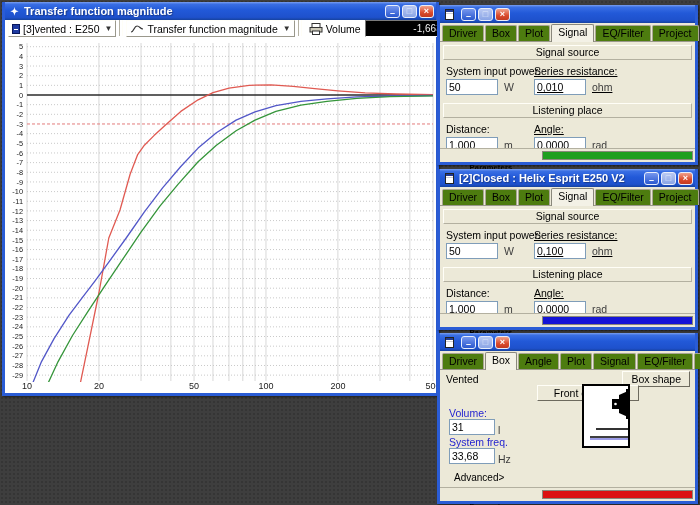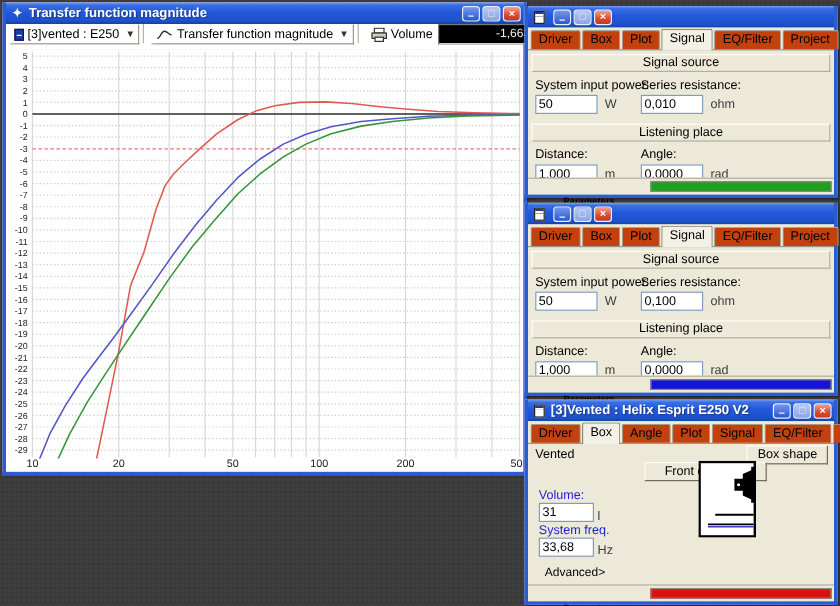--- a/index.html
+++ b/index.html
@@ -35,29 +35,29 @@
   .sep{width:2px;height:16px;margin:0 3px;border-left:1px solid #b5b2a4;border-right:1px solid #fffef7;flex:none;}
   .tbtn{display:flex;align-items:center;gap:3px;height:17px;padding:0 4px;cursor:pointer;white-space:nowrap;}
   .lcds{margin-left:auto;display:flex;gap:4px;margin-right:1px;}
   .lcd{background:#000;color:#f2f2f2;font-size:10px;height:15px;line-height:15px;padding:0 7px;
     text-align:right;border:1px solid;border-color:#7a7a7a #fff #fff #7a7a7a;min-width:78px;box-sizing:content-box;}
   #plot-area{position:absolute;left:0;right:0;top:39px;bottom:0;background:#fff;cursor:crosshair;}
   #plot-area svg{display:block;font-family:"Liberation Sans",sans-serif;}
   
   .tabs{display:flex;align-items:flex-end;height:19px;padding:3px 2px 0 2px;box-sizing:border-box;
     border-bottom:1px solid #9a988c;background:#ece9d8;}
-  .tab{font-size:10.5px;padding:1px 6px 2px;margin-right:1px;background:#c2410c;color:#000;
+  .tab{font-size:10.5px;padding:1px 6px 2px;margin-right:1px;background:#4d7c0f;color:#000;
     border:1px solid #a9a695;border-bottom:none;border-radius:2px 2px 0 0;cursor:pointer;white-space:nowrap;}
   .tab.active{background:#f3f1e6;padding-bottom:4px;margin-bottom:-1px;border-color:#8a887c;position:relative;}
   .content{position:relative;font-size:10.5px;color:#000;}
   .groupbar{height:13px;line-height:13px;margin:3px 3px 2px;text-align:center;font-size:10.5px;
     background:#ece9d8;border:1px solid;border-color:#fffef7 #b3b0a0 #b3b0a0 #fffef7;}
   .cols{display:flex;padding:0 6px;}
   .col1{width:88px;flex:none;}
-  .col2{flex:1;}
+  .col2{flex:1;text-decoration:underline;}
   .flabel{margin:3px 0 2px;white-space:nowrap;}
   .frow{display:flex;align-items:center;gap:6px;}
   input.tb{width:46px;height:14px;border:1px solid #7f9db9;background:#fff;font-family:"Liberation Sans",sans-serif;
     font-size:10.5px;padding:0 2px;}
   .unit{color:#3c3c3c;}
   .statusbar{position:absolute;left:0;right:0;bottom:0;height:13px;display:flex;align-items:center;
     background:#ece9d8;border-top:1px solid #b3b0a0;}
   .status-label{width:40%;text-align:center;font-size:7.5px;font-weight:bold;letter-spacing:.2px;margin-top:24px;}
   .progress{flex:1;height:9px;margin-right:2px;border:1px solid #8a887c;box-sizing:border-box;}
   #win1{left:437px;top:5px;width:261px;height:160px;}
@@ -275,20 +275,21 @@
       <span class="status-label">Parameters</span>
       <span class="progress" style="background: rgb(31, 159, 31);"></span>
     </div>
   </div>
 
   <div class="window" id="win2">
     <div class="titlebar">
       <span class="tb-ico">
           <span class="doc-ico"></span>
         </span>
+      <span class="ttl">[2]Closed : Helix Esprit E250 V2</span>
       <span class="wbtn min">
           <span>–</span>
         </span>
       <span class="wbtn max">□</span>
       <span class="wbtn close">×</span>
     </div>
     <div class="tabs">
       <span class="tab">Driver</span>
       <span class="tab">Box</span>
       <span class="tab">Plot</span>
@@ -336,21 +337,20 @@
       <span class="status-label">Parameters</span>
       <span class="progress" style="background: rgb(20, 20, 214);"></span>
     </div>
   </div>
 
   <div class="window" id="win3">
     <div class="titlebar">
       <span class="tb-ico">
           <span class="doc-ico"></span>
         </span>
-      <span class="ttl">[3]Vented : Helix Esprit E250 V2</span>
       <span class="wbtn min">
           <span>–</span>
         </span>
       <span class="wbtn max">□</span>
       <span class="wbtn close">×</span>
     </div>
     <div class="tabs">
       <span class="tab">Driver</span>
       <span class="tab active">Box</span>
       <span class="tab">Angle</span>

